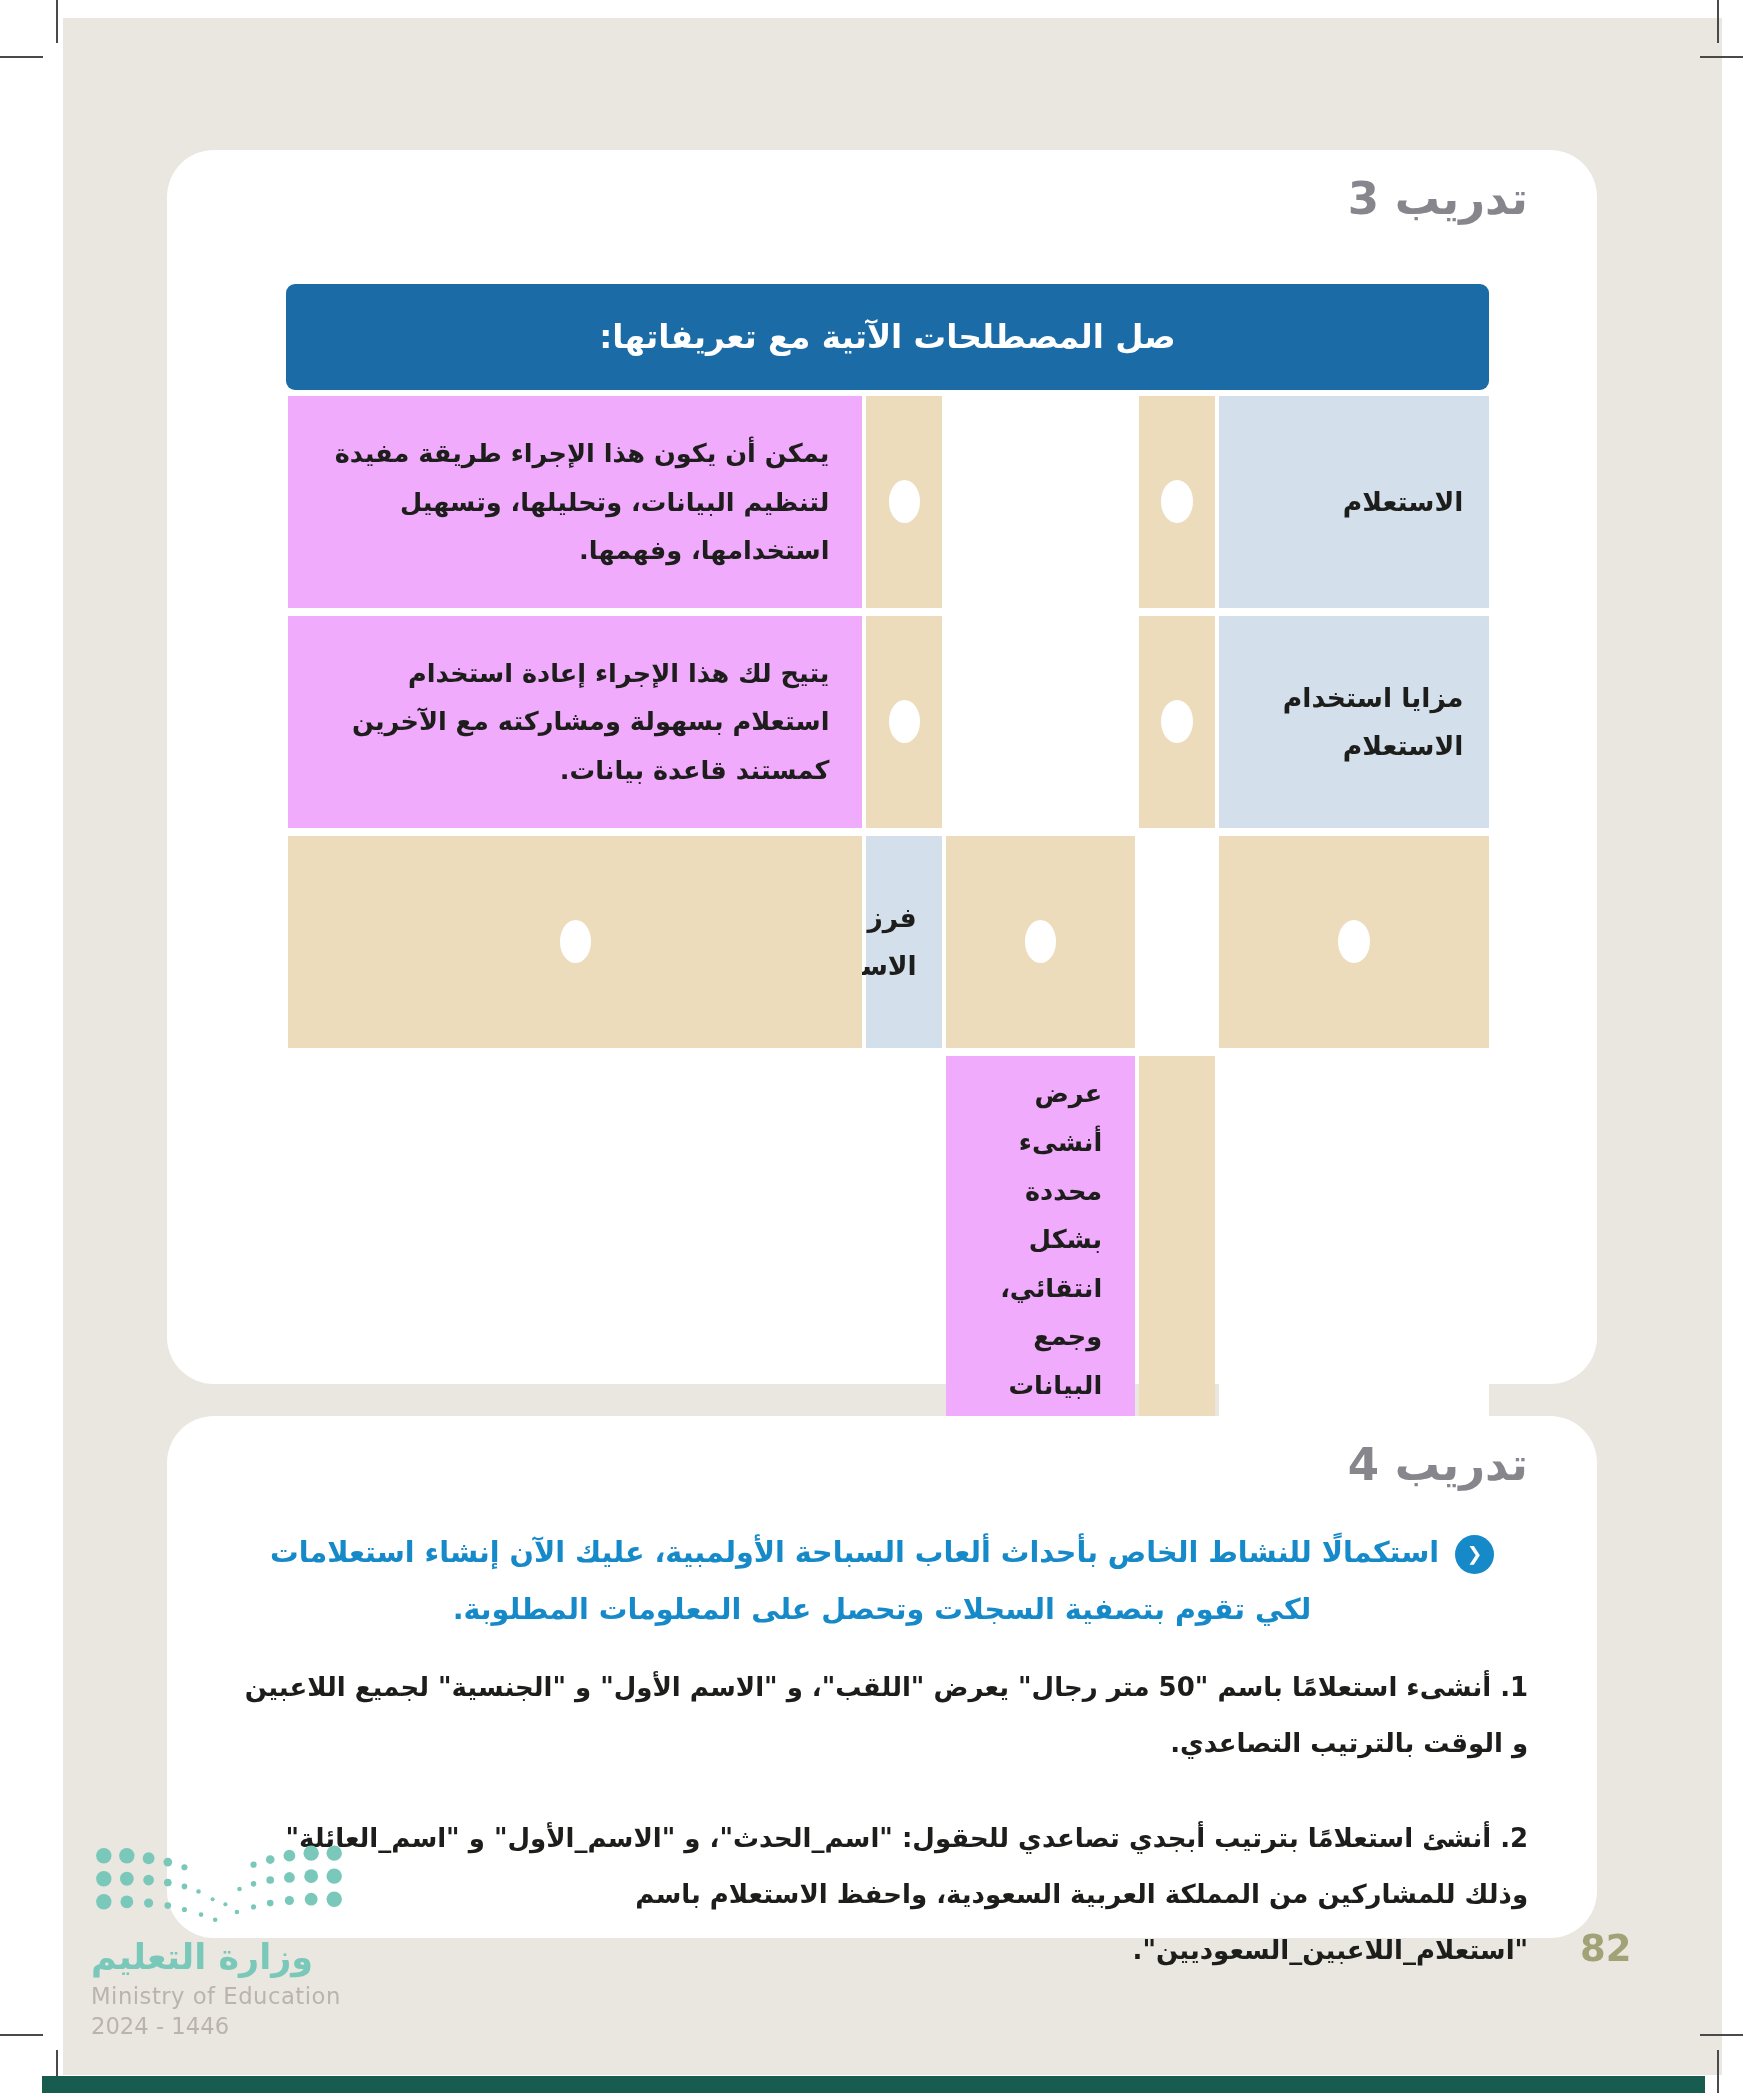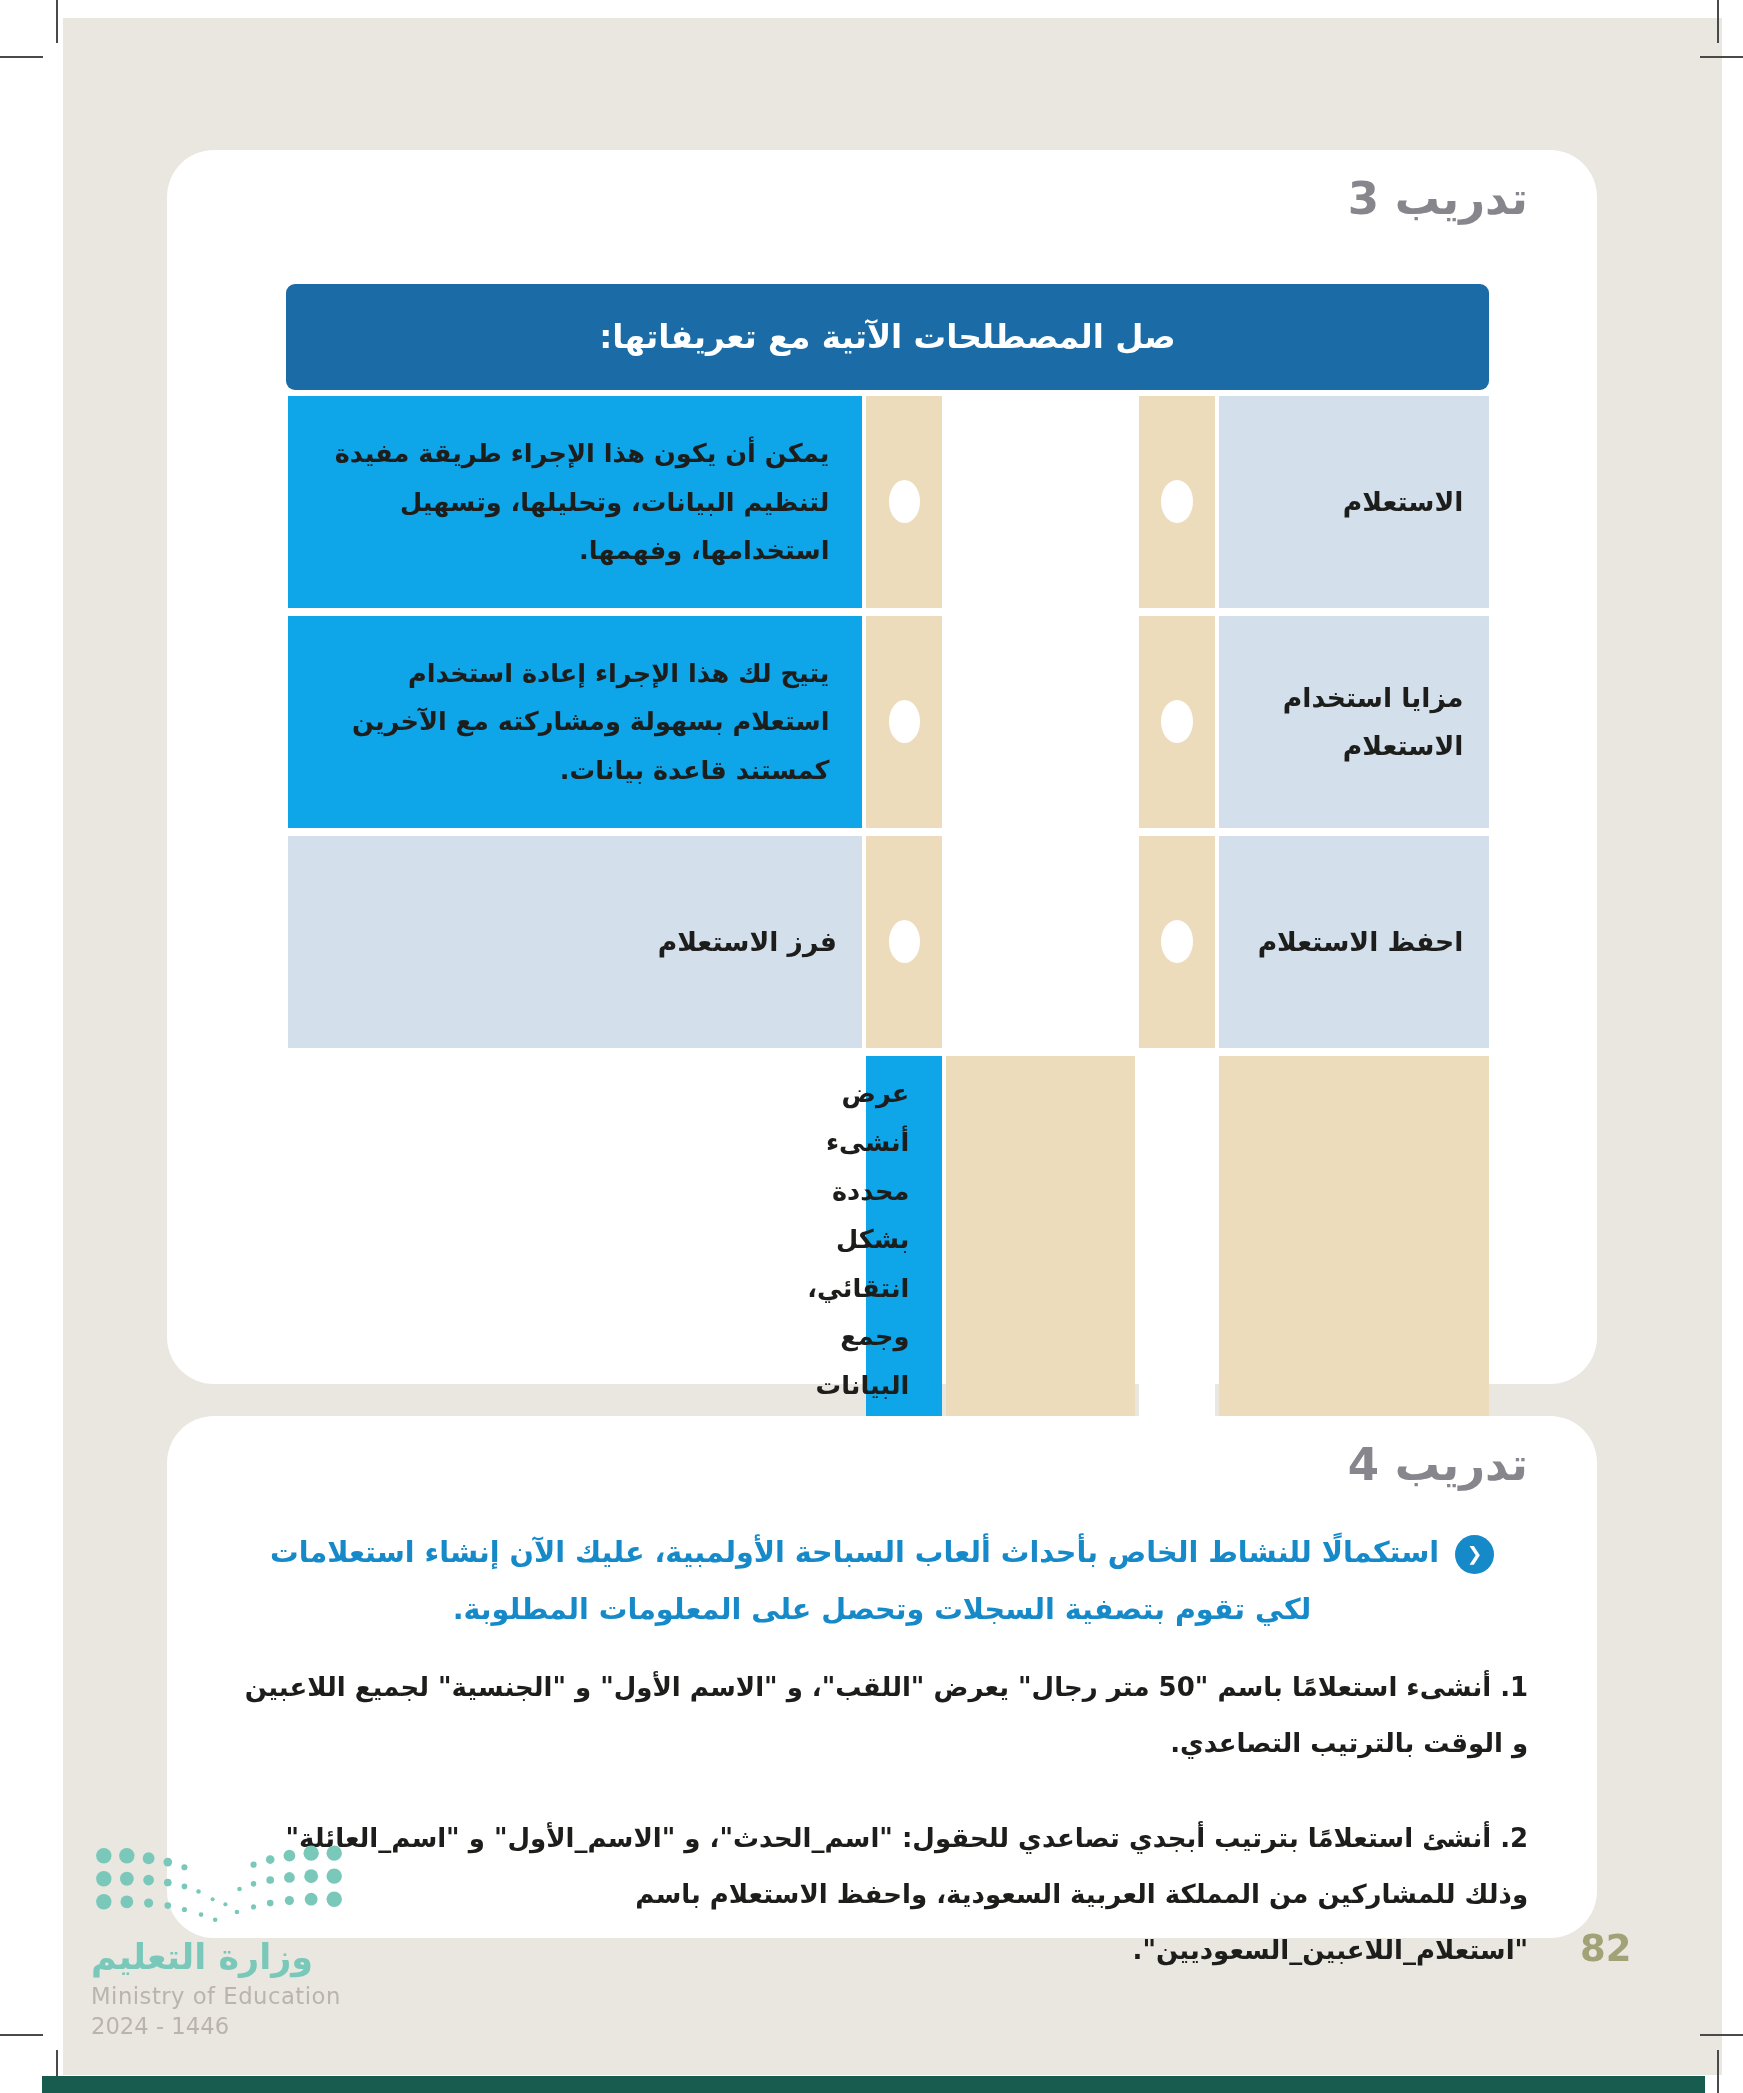--- a/index.html
+++ b/index.html
@@ -21,21 +21,21 @@
 
   
   .match-table { position:absolute; left:119px; top:134px; width:1203px; direction:rtl; }
   .mt-header { height:106px; background:#1A6BA6; color:#ffffff; font-size:32.5px; font-weight:bold;
                display:flex; align-items:center; justify-content:center; margin-bottom:5.9px;border-radius:9px; }
   .mt-grid { display:grid; grid-template-columns:270px 76px 189px 76px 574px; column-gap:3.9px; row-gap:7.9px; }
   .cell-term { background:#D3DFEB; min-height:212px; display:flex; align-items:center;
                padding:0 25.6px; font-size:26.6px; font-weight:bold; color:#1D1D1B; text-align:right; line-height:1.8; }
   .cell-conn { background:#EDDCBB; min-height:212px; display:flex; align-items:center; justify-content:center; }
   .cell-gap  { background:#ffffff; min-height:212px; }
-  .cell-def  { background:#0ea5e9; min-height:212px; display:flex; align-items:center;
+  .cell-def  { background:#f0abfc; min-height:212px; display:flex; align-items:center;
                padding:13.8px 33px; font-size:25.6px; font-weight:bold; color:#1D1D1B; text-align:right; line-height:1.9; }
   .dot { width:31.5px; height:43px; background:#ffffff; border-radius:50%; }
 
   
   .ex4-intro { position:absolute; left:89px; right:89px; top:108px; direction:rtl; text-align:center;
                color:#1689C9; font-size:28.6px; font-weight:bold; line-height:2.0; }
   .intro-icon { display:inline-flex; width:39px; height:39px; background:#1689C9; border-radius:50%;
                 color:#ffffff; align-items:center; justify-content:center; font-size:18.7px; font-weight:bold;
                 vertical-align:middle; margin-left:15.8px; }
   .ex4-items { position:absolute; right:65px; left:65px; top:244px; direction:rtl; }
@@ -96,23 +96,20 @@
           <div class="dot"></div>
         </div>
         <div class="cell-gap"></div>
         <div class="cell-conn">
           <div class="dot"></div>
         </div>
         <div class="cell-def">
           <span>يتيح لك هذا الإجراء إعادة استخدام استعلام بسهولة ومشاركته مع الآخرين كمستند قاعدة بيانات.</span>
         </div>
 
-        <div class="cell-term">
-          <span>احفظ الاستعلام</span>
-        </div>
         <div class="cell-conn">
           <div class="dot"></div>
         </div>
         <div class="cell-gap"></div>
         <div class="cell-conn">
           <div class="dot"></div>
         </div>
 
         <div class="cell-term">
           <span>فرز الاستعلام</span>

